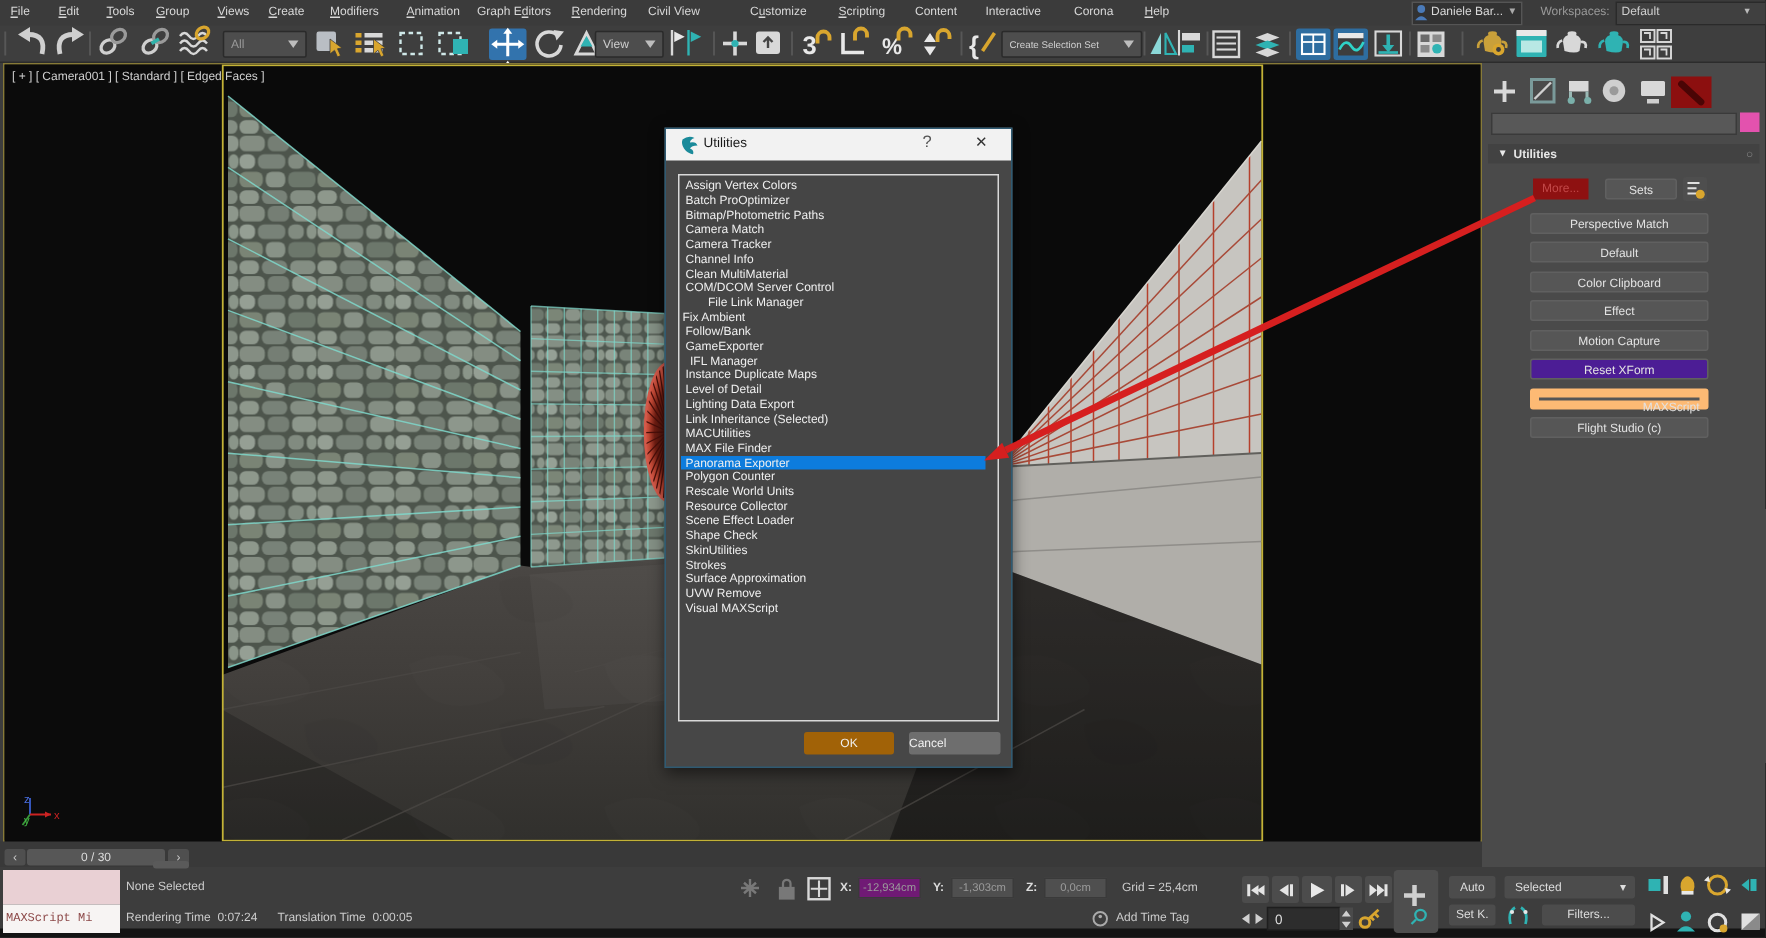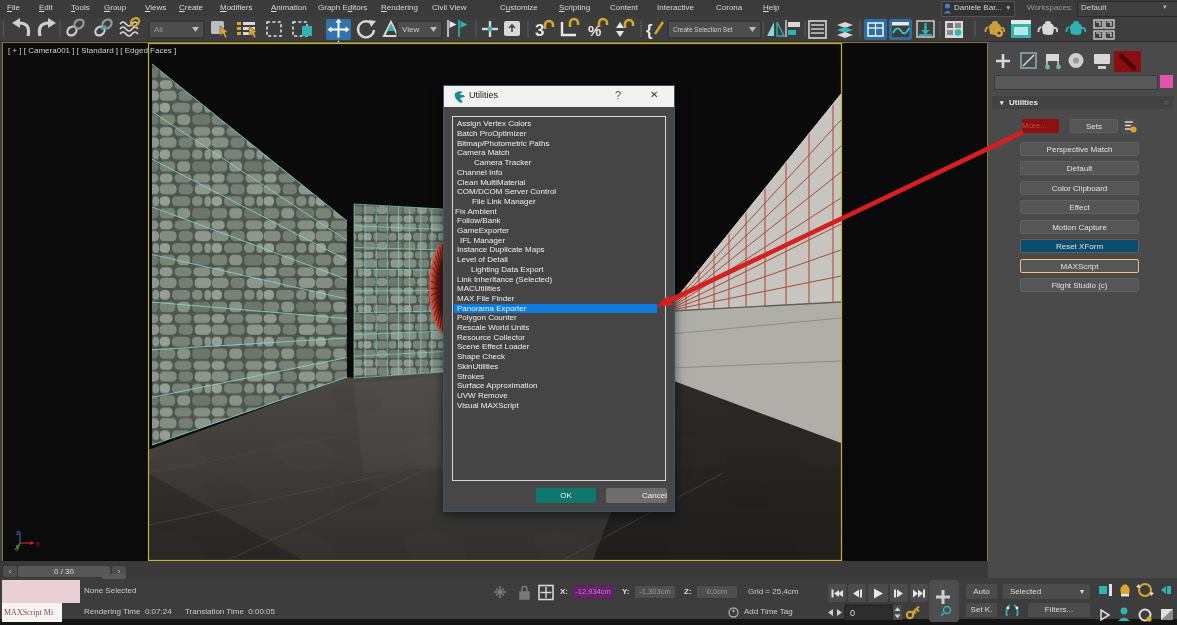--- a/index.html
+++ b/index.html
@@ -352,49 +352,49 @@
 <rect x="126" y="2" width="27" height="21" fill="#8c0f0f"></rect>
       <line x1="133" y1="7" x2="146" y2="19" stroke="#4a0505" stroke-width="4.5" stroke-linecap="round"></line>
 </svg>
  <div style="position:absolute;left:6px;top:33px;width:162px;height:13px;background:#585858;border:1px solid #3a3a3a"></div>
  <div style="position:absolute;left:172px;top:33px;width:13px;height:13px;background:#e352ae"></div>
  <div style="position:absolute;left:4px;top:54px;width:181px;height:13px;background:#424242;font-size:8px;font-weight:bold;color:#e8e8e8;line-height:13px">
       <span style="position:absolute;left:8px;top:0;font-size:7px">▾</span>
       <span style="position:absolute;left:17px;top:0">Utilities</span>
       <span style="position:absolute;left:172px;top:0;color:#8a8a8a">○</span>
     </div>
- <div style="position:absolute;left:34px;top:77px;width:37px;height:14px;background:#8e1111;font-size:8px;color:#c24848;line-height:14px">More...</div>
+ <div style="position:absolute;left:34px;top:77px;width:37px;height:14px;background:#8e1111;font-size:8px;color:#c24848;text-align:center;line-height:14px">More...</div>
  <div style="position:absolute;left:82px;top:77px;width:48px;height:14px;background:#565656;border:1px solid #606060;border-radius:2px;font-size:8px;color:#e2e2e2;text-align:center;line-height:13px;box-sizing:border-box">Sets</div>
  <div style="position:absolute;left:134px;top:76px;width:16px;height:16px;background:#4e4e4e;border-radius:2px">
    <svg width="16" height="16">
         <line x1="3" y1="4" x2="11" y2="4" stroke="#e0e0e0" stroke-width="1.4"></line>
         <line x1="3" y1="7.5" x2="9" y2="7.5" stroke="#e0e0e0" stroke-width="1.4"></line>
         <line x1="3" y1="11" x2="11" y2="11" stroke="#e0e0e0" stroke-width="1.4"></line>
         <circle cx="11.5" cy="11.5" r="3" fill="#d9a62e"></circle>
       </svg>
  </div>
  <div style="position:absolute;left:32px;top:99.5px;width:119px;height:14px;background:#565656;border:1px solid #606060;border-radius:2px;font-size:8px;color:#e2e2e2;text-align:center;line-height:13px;box-sizing:border-box">Perspective Match</div>
     <div style="position:absolute;left:32px;top:119.0px;width:119px;height:14px;background:#565656;border:1px solid #606060;border-radius:2px;font-size:8px;color:#e2e2e2;text-align:center;line-height:13px;box-sizing:border-box">Default</div>
     <div style="position:absolute;left:32px;top:138.5px;width:119px;height:14px;background:#565656;border:1px solid #606060;border-radius:2px;font-size:8px;color:#e2e2e2;text-align:center;line-height:13px;box-sizing:border-box">Color Clipboard</div>
     <div style="position:absolute;left:32px;top:158.0px;width:119px;height:14px;background:#565656;border:1px solid #606060;border-radius:2px;font-size:8px;color:#e2e2e2;text-align:center;line-height:13px;box-sizing:border-box">Effect</div>
     <div style="position:absolute;left:32px;top:177.5px;width:119px;height:14px;background:#565656;border:1px solid #606060;border-radius:2px;font-size:8px;color:#e2e2e2;text-align:center;line-height:13px;box-sizing:border-box">Motion Capture</div>
-    <div style="position:absolute;left:32px;top:197.0px;width:119px;height:14px;background:#0c4a6e;border:1px solid #606060;border-radius:2px;font-size:8px;color:#e2e2e2;text-align:center;line-height:13px;box-sizing:border-box">Reset XForm</div>
-    <div style="position:absolute;left:32px;top:216.5px;width:119px;height:14px;background:#565656;border:1px solid #fdba74;border-radius:2px;font-size:8px;color:#e2e2e2;text-align:center;line-height:13px;box-sizing:border-box">MAXScript</div>
+    <div style="position:absolute;left:32px;top:197.0px;width:119px;height:14px;background:#4c1d95;border:1px solid #606060;border-radius:2px;font-size:8px;color:#e2e2e2;text-align:center;line-height:13px;box-sizing:border-box">Reset XForm</div>
+    <div style="position:absolute;left:32px;top:216.5px;width:119px;height:14px;background:#565656;border:6px solid #fdba74;border-radius:2px;font-size:8px;color:#e2e2e2;text-align:right;line-height:13px;box-sizing:border-box">MAXScript</div>
     <div style="position:absolute;left:32px;top:236.0px;width:119px;height:14px;background:#565656;border:1px solid #606060;border-radius:2px;font-size:8px;color:#e2e2e2;text-align:center;line-height:13px;box-sizing:border-box">Flight Studio (c)</div>
 </div>
 
 <div style="position:absolute;left:0;top:561px;width:988px;height:17px;background:#393939"></div>
 <div style="position:absolute;left:3px;top:566px;width:14px;height:11px;background:#4f4f4f;border-radius:2px;color:#ccc;font-size:8px;text-align:center;line-height:11px">‹</div>
 <div style="position:absolute;left:18px;top:566px;width:92px;height:11px;background:#575757;border-radius:2px;color:#ddd;font-size:8px;text-align:center;line-height:11px">0 / 30</div>
 <div style="position:absolute;left:112px;top:566px;width:14px;height:11px;background:#4f4f4f;border-radius:2px;color:#ccc;font-size:8px;text-align:center;line-height:11px">›</div>
 <div style="position:absolute;left:0;top:578px;width:1177px;height:47px;background:#3d3d3d"></div>
 <div style="position:absolute;left:102px;top:574px;width:24px;height:5px;background:#5a5a5a;border-radius:2px"></div>
 <div style="position:absolute;left:0;top:619px;width:1177px;height:6px;background:#141414"></div>
 <div style="position:absolute;left:2px;top:580px;width:78px;height:23px;background:#e9d0d4"></div>
-<div style="position:absolute;left:2px;top:603px;width:60px;height:19px;background:#f7f4f3;font-size:8px;color:#8c4848;font-family:Liberation Serif, serif;line-height:19px;padding-left:2px;box-sizing:border-box;white-space:nowrap;overflow:hidden">MAXScript Mi</div>
+<div style="position:absolute;left:2px;top:603px;width:78px;height:19px;background:#f7f4f3;font-size:8px;color:#8c4848;font-family:Liberation Mono, monospace;line-height:19px;padding-left:2px;box-sizing:border-box;white-space:nowrap;overflow:hidden">MAXScript Mi</div>
 <span style="position:absolute;left:84px;top:586px;font-size:8px;color:#cccccc">None Selected</span>
 <span style="position:absolute;left:84px;top:607px;font-size:8px;color:#cccccc">Rendering Time&nbsp;&nbsp;0:07:24</span>
 <span style="position:absolute;left:185px;top:607px;font-size:8px;color:#cccccc">Translation Time&nbsp;&nbsp;0:00:05</span>
 <svg width="66" height="18" viewBox="0 0 66 18" style="position:absolute;left:492px;top:584px">
 <g stroke="#787878" stroke-width="1.6" fill="none">
       <path d="M8,2 v12 M2,8 h12 M4,4.5 l8,7 M12,4.5 l-8,7"></path>
     </g>
 <g stroke="#787878" stroke-width="1.5" fill="none">
       <rect x="28" y="8" width="9" height="7" fill="#787878"></rect>
       <path d="M30,8 v-3 a2.5,2.5 0 0 1 5,0 v3"></path>
@@ -480,45 +480,45 @@
       </svg>
   <span style="position:absolute;left:25px;top:4px;font-size:9px;color:#1a1a1a">Utilities</span>
   <span style="position:absolute;left:171px;top:3px;font-size:11px;color:#555">?</span>
   <span style="position:absolute;left:206px;top:3px;font-size:10px;color:#333">✕</span>
  </div>
  <div style="position:absolute;left:8px;top:30px;width:212px;height:363px;border:1px solid #d9d9d9;background:#454545;font-size:8px;color:#efefef;overflow:hidden">
   <div style="position:absolute;left:1px;top:2.3px;height:9.7px;padding-left:3px;white-space:nowrap">Assign Vertex Colors</div>
       <div style="position:absolute;left:1px;top:12.0px;height:9.7px;padding-left:3px;white-space:nowrap">Batch ProOptimizer</div>
       <div style="position:absolute;left:1px;top:21.7px;height:9.7px;padding-left:3px;white-space:nowrap">Bitmap/Photometric Paths</div>
       <div style="position:absolute;left:1px;top:31.4px;height:9.7px;padding-left:3px;white-space:nowrap">Camera Match</div>
-      <div style="position:absolute;left:1px;top:41.1px;height:9.7px;padding-left:20px;white-space:nowrap">Camera Tracker</div>
+      <div style="position:absolute;left:1px;top:41.1px;height:9.7px;padding-left:3px;white-space:nowrap">Camera Tracker</div>
       <div style="position:absolute;left:1px;top:50.8px;height:9.7px;padding-left:3px;white-space:nowrap">Channel Info</div>
       <div style="position:absolute;left:1px;top:60.5px;height:9.7px;padding-left:3px;white-space:nowrap">Clean MultiMaterial</div>
       <div style="position:absolute;left:1px;top:70.2px;height:9.7px;padding-left:3px;white-space:nowrap">COM/DCOM Server Control</div>
       <div style="position:absolute;left:16px;top:79.9px;height:9.7px;padding-left:3px;white-space:nowrap">File Link Manager</div>
       <div style="position:absolute;left:1px;top:89.6px;height:9.7px;padding-left:1px;white-space:nowrap">Fix Ambient</div>
       <div style="position:absolute;left:1px;top:99.3px;height:9.7px;padding-left:3px;white-space:nowrap">Follow/Bank</div>
       <div style="position:absolute;left:1px;top:109.0px;height:9.7px;padding-left:3px;white-space:nowrap">GameExporter</div>
       <div style="position:absolute;left:1px;top:118.7px;height:9.7px;padding-left:6px;white-space:nowrap">IFL Manager</div>
       <div style="position:absolute;left:1px;top:128.4px;height:9.7px;padding-left:3px;white-space:nowrap">Instance Duplicate Maps</div>
       <div style="position:absolute;left:1px;top:138.1px;height:9.7px;padding-left:3px;white-space:nowrap">Level of Detail</div>
-      <div style="position:absolute;left:1px;top:147.8px;height:9.7px;padding-left:17px;white-space:nowrap">Lighting Data Export</div>
+      <div style="position:absolute;left:1px;top:147.8px;height:9.7px;padding-left:3px;white-space:nowrap">Lighting Data Export</div>
       <div style="position:absolute;left:1px;top:157.5px;height:9.7px;padding-left:3px;white-space:nowrap">Link Inheritance (Selected)</div>
       <div style="position:absolute;left:1px;top:167.2px;height:9.7px;padding-left:3px;white-space:nowrap">MACUtilities</div>
       <div style="position:absolute;left:1px;top:176.9px;height:9.7px;padding-left:3px;white-space:nowrap">MAX File Finder</div>
       <div style="position:absolute;left:1px;top:186.6px;background:#0d7cdd;width:200px;height:9.7px;padding-left:3px;white-space:nowrap">Panorama Exporter</div>
       <div style="position:absolute;left:1px;top:196.3px;height:9.7px;padding-left:3px;white-space:nowrap">Polygon Counter</div>
       <div style="position:absolute;left:1px;top:206.0px;height:9.7px;padding-left:3px;white-space:nowrap">Rescale World Units</div>
       <div style="position:absolute;left:1px;top:215.7px;height:9.7px;padding-left:3px;white-space:nowrap">Resource Collector</div>
       <div style="position:absolute;left:1px;top:225.4px;height:9.7px;padding-left:3px;white-space:nowrap">Scene Effect Loader</div>
       <div style="position:absolute;left:1px;top:235.1px;height:9.7px;padding-left:3px;white-space:nowrap">Shape Check</div>
       <div style="position:absolute;left:1px;top:244.8px;height:9.7px;padding-left:3px;white-space:nowrap">SkinUtilities</div>
       <div style="position:absolute;left:1px;top:254.5px;height:9.7px;padding-left:3px;white-space:nowrap">Strokes</div>
       <div style="position:absolute;left:1px;top:264.2px;height:9.7px;padding-left:3px;white-space:nowrap">Surface Approximation</div>
       <div style="position:absolute;left:1px;top:273.9px;height:9.7px;padding-left:3px;white-space:nowrap">UVW Remove</div>
       <div style="position:absolute;left:1px;top:283.6px;height:9.7px;padding-left:3px;white-space:nowrap">Visual MAXScript</div>
  </div>
- <div style="position:absolute;left:92px;top:402px;width:60px;height:15px;background:#0f766e;border-radius:2px;font-size:8px;color:#f0f0f0;text-align:center;line-height:15px">OK</div>
- <div style="position:absolute;left:162px;top:402px;width:61px;height:15px;background:#6e6e6e;border-radius:2px;font-size:8px;color:#f0f0f0;text-align:right;line-height:15px">Cancel</div>
+ <div style="position:absolute;left:92px;top:402px;width:60px;height:15px;background:#a16207;border-radius:2px;font-size:8px;color:#f0f0f0;text-align:center;line-height:15px">OK</div>
+ <div style="position:absolute;left:162px;top:402px;width:61px;height:15px;background:#6e6e6e;border-radius:2px;font-size:8px;color:#f0f0f0;text-align:left;line-height:15px">Cancel</div>
 </div>
 <svg width="1177" height="625" viewBox="0 0 1177 625" style="position:absolute;left:0;top:0;pointer-events:none">
 <line x1="670.4" y1="300.1" x2="1023" y2="132" stroke="#d61f1f" stroke-width="4.6"></line>
 <polygon points="656,307 672.8,305.1 668.1,295.2" fill="#d61f1f"></polygon>
 </svg>
 </body></html>

